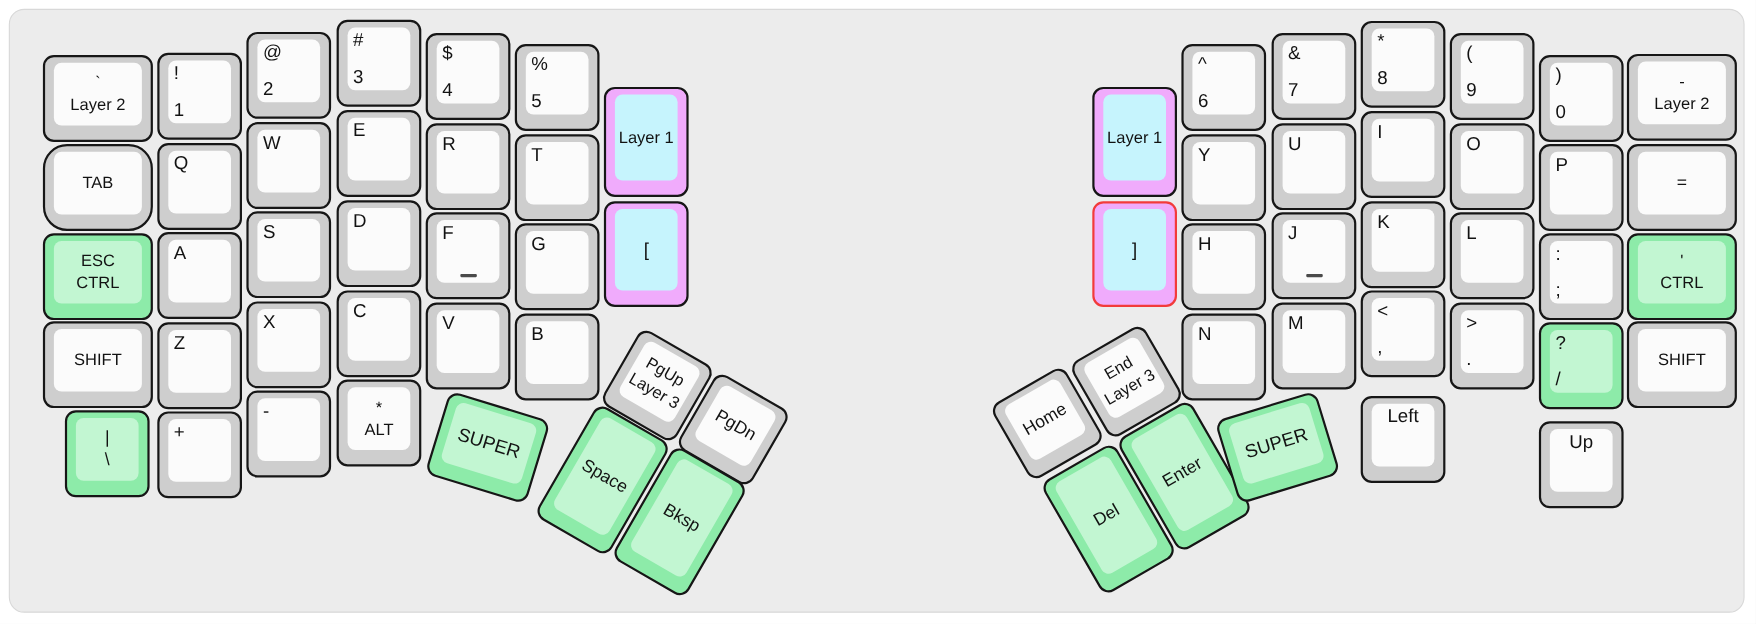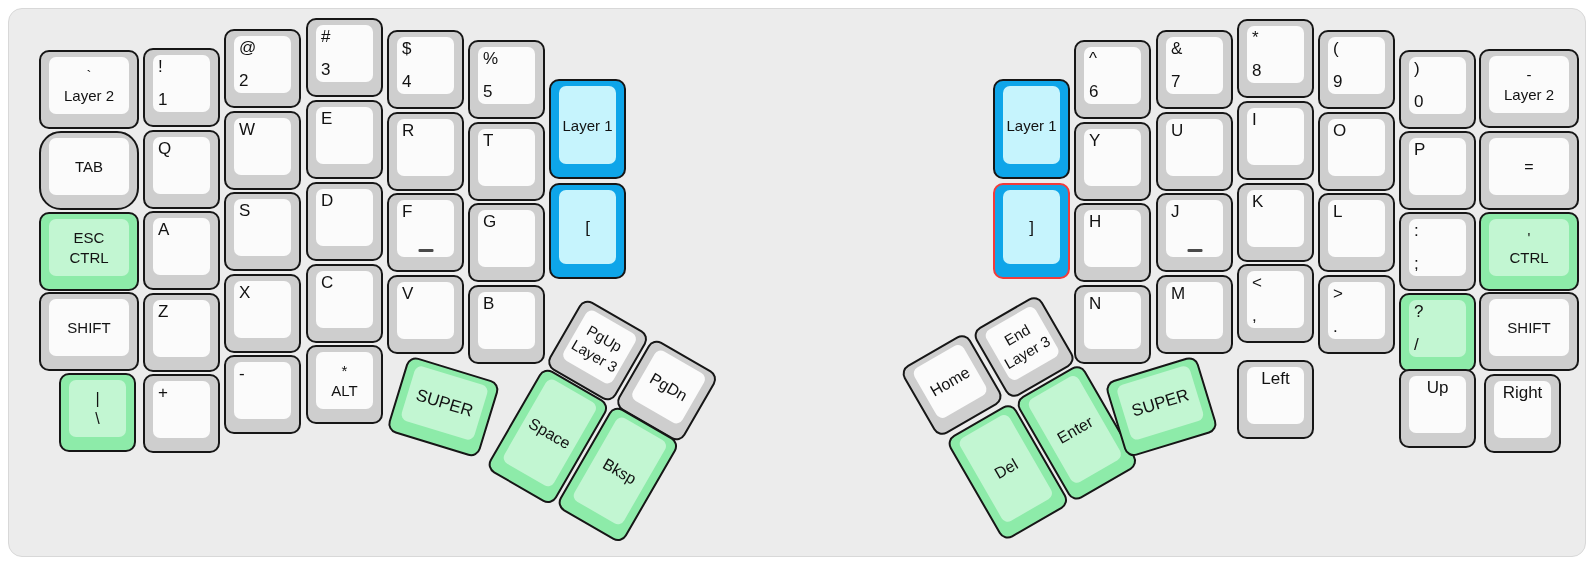--- a/index.html
+++ b/index.html
@@ -1,21 +1,21 @@
 <!DOCTYPE html>
 <html><head>
 <meta charset="utf-8">
 <style>
   html,body{margin:0;padding:0;background:#ffffff;}
   body{width:1596px;height:567px;position:relative;font-family:"Liberation Sans",sans-serif;-webkit-font-smoothing:antialiased;}
   .panel{position:absolute;left:8px;top:8px;width:1578px;height:549px;background:#ececec;border:1px solid #d8d8d8;border-radius:14px;box-sizing:border-box;}
   .key{position:absolute;box-sizing:border-box;border:2px solid #161616;border-radius:10px;transform-origin:0 0;}
   .key.gray{background:#cecece;}
   .key.green{background:#8deba9;}
-  .key.blue{background:#0ea5e9;}
+  .key.blue{background:#f0abfc;}
   .key.red-border{border-color:#f23b3b;}
   .face{position:absolute;left:8px;right:8px;top:5px;bottom:13px;border-radius:7px;color:#121212;font-size:15px;line-height:19px;overflow:hidden;}
   .gray .face{background:#fbfbfb;}
   .green .face{background:#c2f6d2;}
   .blue .face{background:#c6f4fd;}
   .face.letter{padding:2px 0 0 5px;font-size:17px;}
   .face.corner{display:flex;flex-direction:column;justify-content:space-between;align-items:flex-start;padding:2px 0 3px 5px;font-size:17px;}
   .face.center{display:flex;flex-direction:column;justify-content:center;align-items:center;text-align:center;gap:1px;}
   .face.top{display:flex;justify-content:center;align-items:flex-start;padding-top:2px;font-size:17px;}
   .lbl{display:block;}
@@ -355,21 +355,21 @@
         <span class="lbl">:</span>
         <span class="lbl">;</span>
       </div>
     </div>
     <div class="key green" style="left: 1390px; top: 284px; width: 77px; height: 79px; z-index: 73;">
       <div class="face corner">
         <span class="lbl">?</span>
         <span class="lbl">/</span>
       </div>
     </div>
-    <div class="key gray" style="left: 1390px; top: 360px; width: 77px; height: 79px; z-index: 74;">
+    <div class="key gray" style="left: 1390px; top: 374px; width: 77px; height: 79px; z-index: 74;">
       <div class="face top">
         <span class="lbl">Up</span>
       </div>
     </div>
     <div class="key gray" style="left: 1470px; top: 40px; width: 100px; height: 79px; z-index: 75;">
       <div class="face center">
         <span class="lbl">-</span>
         <span class="lbl">Layer 2</span>
       </div>
     </div>
@@ -380,20 +380,15 @@
     </div>
     <div class="key green" style="left: 1470px; top: 203px; width: 100px; height: 79px; z-index: 77;">
       <div class="face center">
         <span class="lbl">'</span>
         <span class="lbl">CTRL</span>
       </div>
     </div>
     <div class="key gray" style="left: 1470px; top: 283px; width: 100px; height: 79px; z-index: 78;">
       <div class="face center">
         <span class="lbl">SHIFT</span>
-      </div>
-    </div>
-    <div class="key gray" style="left: 1475px; top: 365px; width: 77px; height: 79px; z-index: 79;">
-      <div class="face top">
-        <span class="lbl">Right</span>
       </div>
     </div>
   </div>
 
 </body></html>

